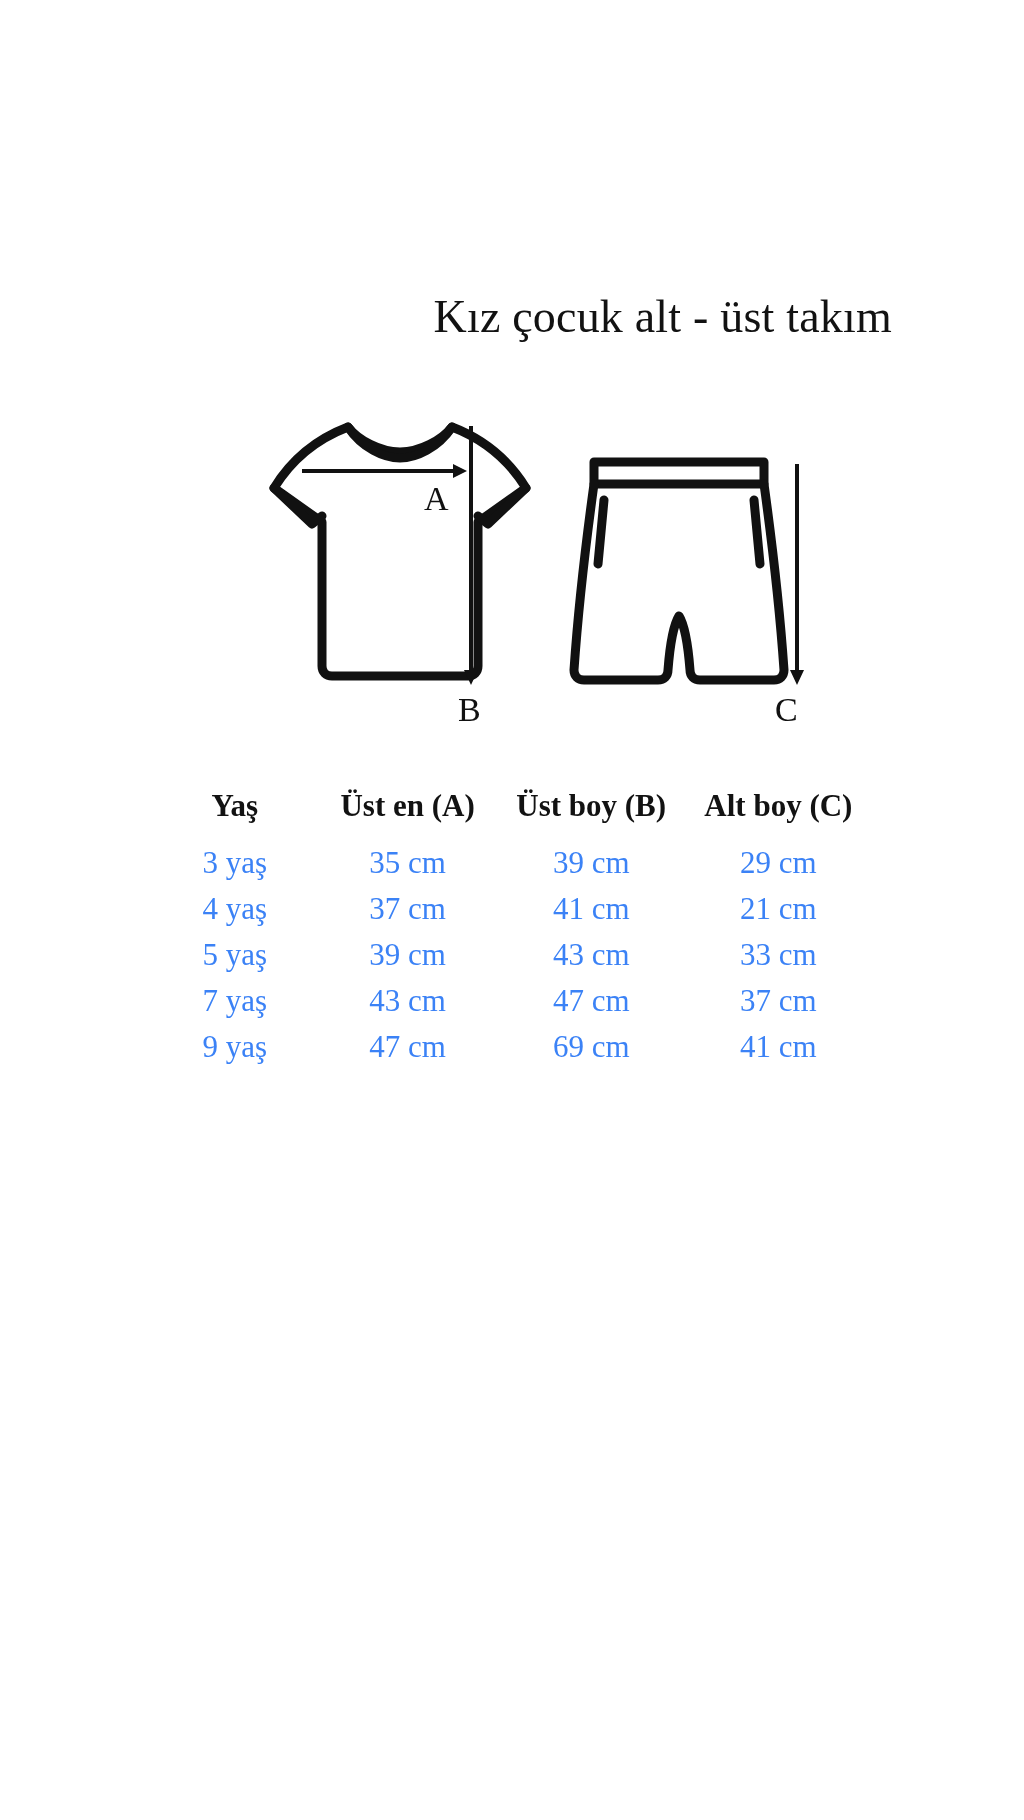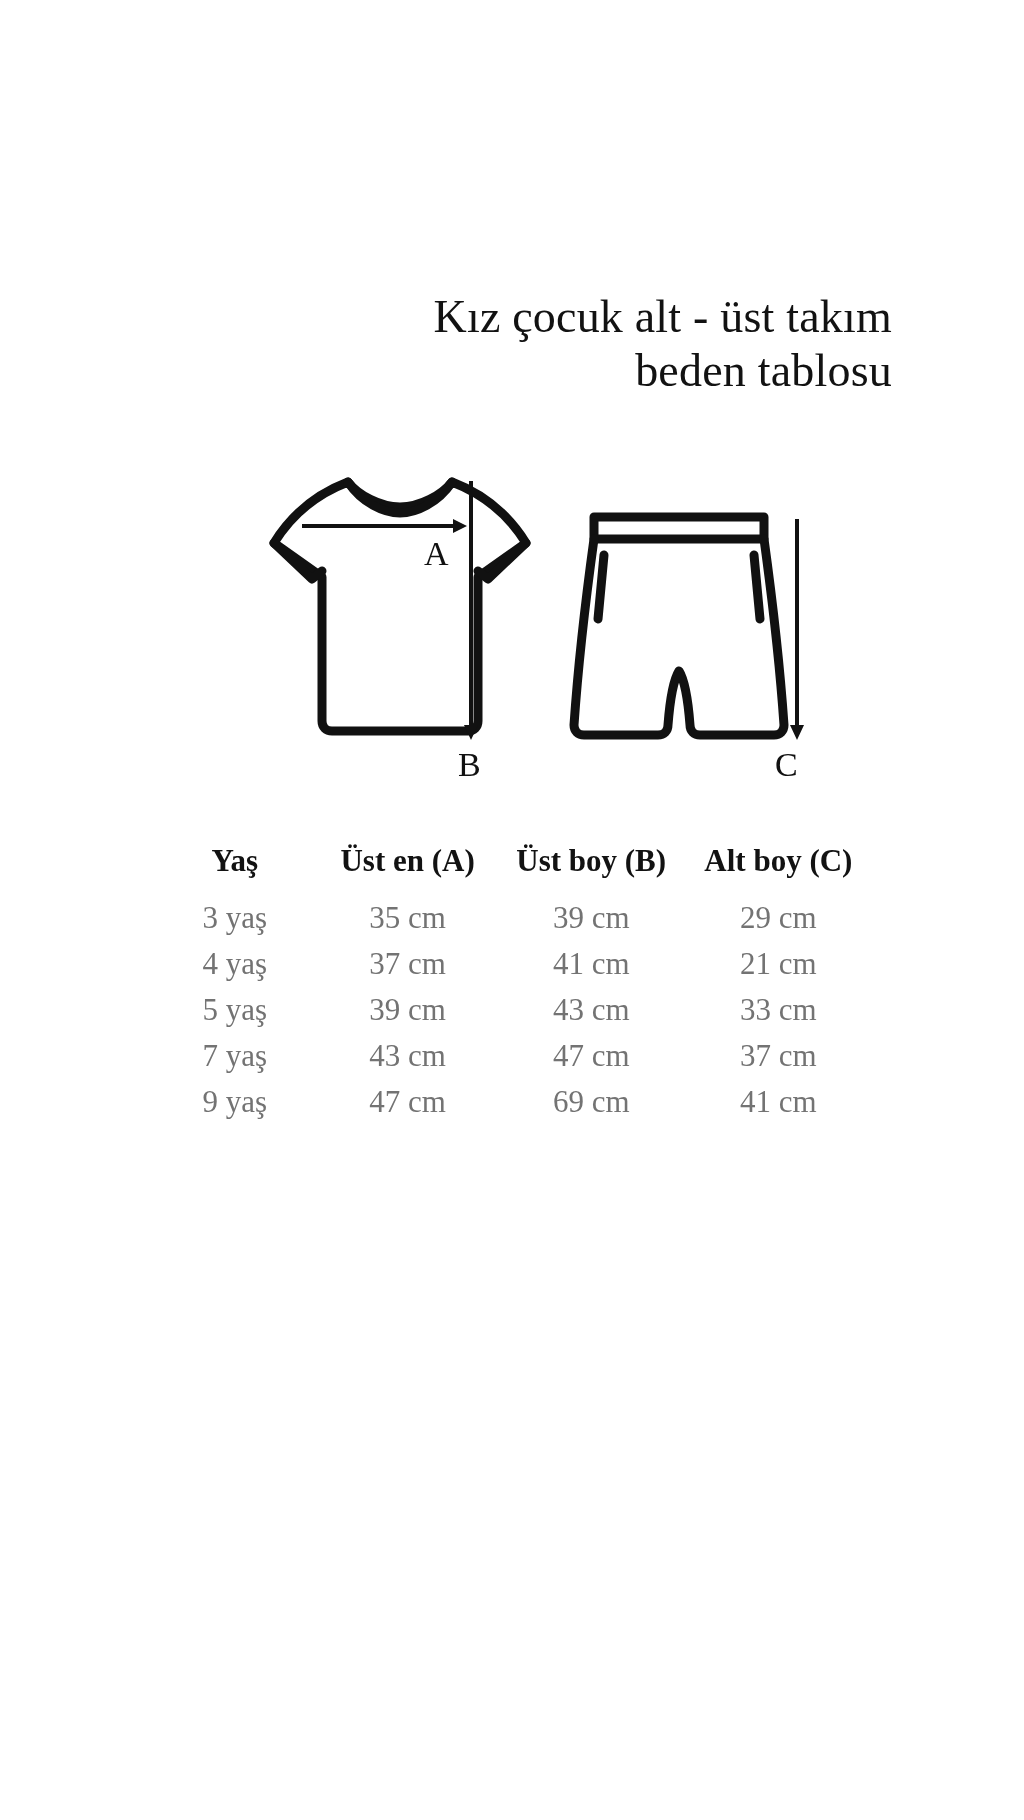--- a/index.html
+++ b/index.html
@@ -74,41 +74,40 @@
   table.size-table thead th {
     font-weight: 700;
     padding: 6px 0 16px 0;
     text-align: center;
     color: #121212;
     white-space: nowrap;
   }
   table.size-table tbody td {
     padding: 5px 0;
     text-align: center;
-    color: #737373;
+    color: #3b82f6;
     white-space: nowrap;
     font-size: 31px;
   }
   table.size-table th:nth-child(1),
   table.size-table td:nth-child(1) { width: 23%; }
   table.size-table th:nth-child(2),
   table.size-table td:nth-child(2) { width: 25%; }
   table.size-table th:nth-child(3),
   table.size-table td:nth-child(3) { width: 26%; }
   table.size-table th:nth-child(4),
   table.size-table td:nth-child(4) { width: 26%; }
 </style>
 </head>
 <body>
 
 <div class="page">
 
   <div class="title-block">
     <span class="title-line">Kız çocuk alt - üst takım</span>
-    <span class="title-line">beden tablosu</span>
   </div>
 
   <div class="illustration">
     <svg width="700" height="360" viewBox="0 0 700 360" xmlns="http://www.w3.org/2000/svg">
 
       <g fill="none" stroke="#111111" stroke-width="9" stroke-linejoin="round" stroke-linecap="round">
 
         <path d="M112 96
                  C 128 70, 152 48, 186 35
                  C 196 48, 218 60, 238 60

